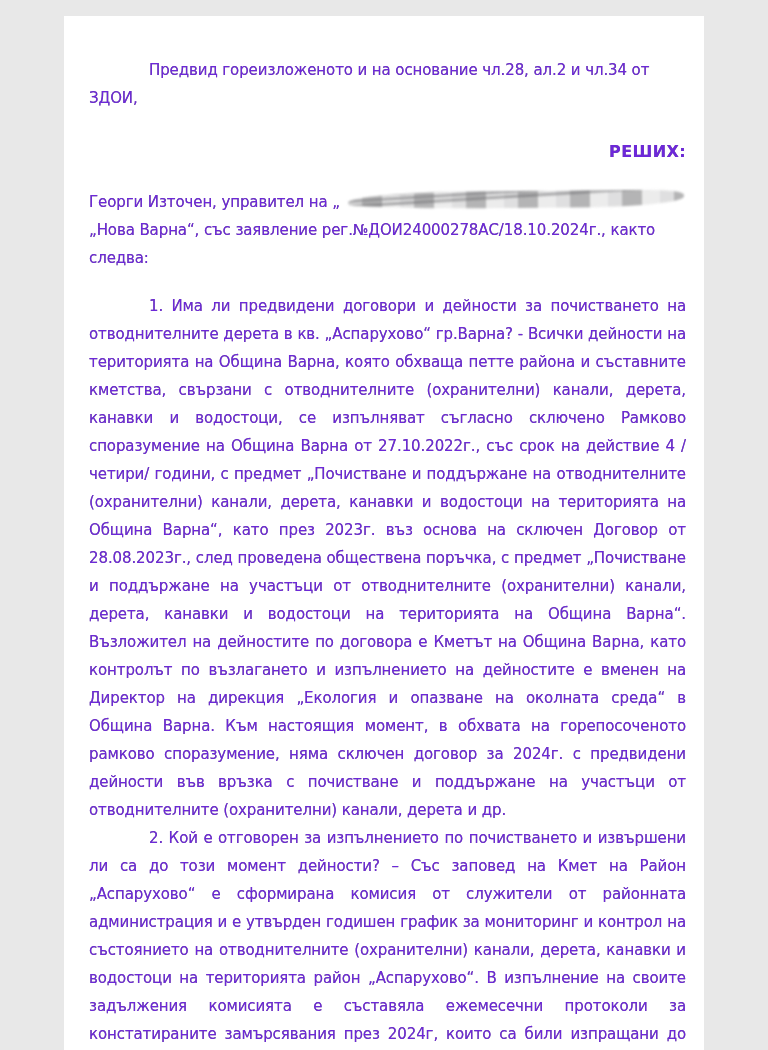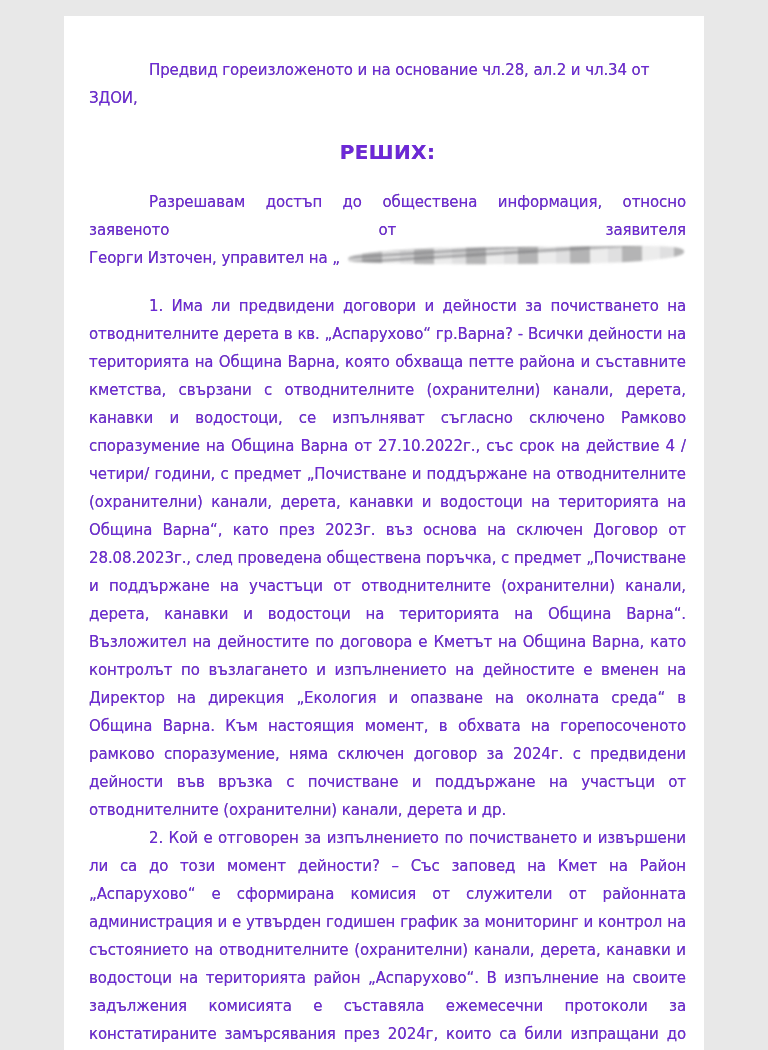--- a/index.html
+++ b/index.html
@@ -19,23 +19,23 @@
     font-size: 15px;
     line-height: 28px;
     letter-spacing: -0.1px;
   }
   .intro-line {
     text-indent: 60px;
     text-align: left;
   }
   .decision-heading {
     margin-top: 26px;
-    text-align: center;
+    text-align: right;
     font-weight: bold;
-    font-size: 20px;
+    font-size: 16px;
     letter-spacing: 0.4px;
   }
   .grant-paragraph { margin-top: 22px; }
   .grant-line-1 {
     text-indent: 60px;
     text-align: justify;
     text-align-last: justify;
   }
   .grant-line-2 {
     display: flex;
@@ -75,25 +75,25 @@
 <body>
 
 <div class="page">
   <div class="content">
 
     <div class="intro-line">Предвид гореизложеното и на основание чл.28, ал.2 и чл.34 от ЗДОИ,</div>
 
     <div class="decision-heading">РЕШИХ:</div>
 
     <div class="grant-paragraph">
-      <div class="grant-line-1">Разрешавам достъп до обществена информация, относно заявеното от заявителя</div>
       <div class="grant-line-2">
         <span class="prefix">Георги Източен, управител на „</span>
         <span class="redaction-smudge"></span>
       </div>
+      <div class="grant-line-3">„Нова Варна“, със заявление рег.№ДОИ24000278АС/18.10.2024г., както следва:</div>
     </div>
 
     <p class="item-paragraph first">1. Има ли предвидени договори и дейности за почистването на отводнителните дерета в кв. „Аспарухово“ гр.Варна? - Всички дейности на територията на Община Варна, която обхваща петте района и съставните кметства, свързани с отводнителните (охранителни) канали, дерета, канавки и водостоци, се изпълняват съгласно сключено Рамково споразумение на Община Варна от 27.10.2022г., със срок на действие 4 /четири/ години, с предмет „Почистване и поддържане на отводнителните (охранителни) канали, дерета, канавки и водостоци на територията на Община Варна“, като през 2023г. въз основа на сключен Договор от 28.08.2023г., след проведена обществена поръчка, с предмет „Почистване и поддържане на участъци от отводнителните (охранителни) канали, дерета, канавки и водостоци на територията на Община Варна“.  Възложител на дейностите по договора е Кметът на Община Варна, като контролът по възлагането и изпълнението на дейностите е вменен на Директор на дирекция „Екология и опазване на околната среда“ в Община Варна. Към настоящия момент, в обхвата на горепосоченото рамково споразумение, няма сключен договор за 2024г. с предвидени дейности във връзка с почистване и поддържане на участъци от отводнителните (охранителни) канали, дерета и др.</p>
 
     <p class="item-paragraph">2. Кой е отговорен за изпълнението по почистването и извършени ли са до този момент дейности? – Със заповед на Кмет на Район „Аспарухово“ е сформирана комисия от служители от районната администрация и е утвърден годишен график за мониторинг и контрол на състоянието на отводнителните (охранителни) канали, дерета, канавки и водостоци на територията район „Аспарухово“. В изпълнение на своите задължения комисията е съставяла ежемесечни протоколи за констатираните замърсявания през 2024г, които са били изпращани до Община Варна, с оглед своевременното възлагане на дейности по почистването на същите. През 2024г., от Община Варна не са възлагани и изпълнявани дейности, във връзка с цялостно и/или частично, почистване на отводнителните (охранителни) канали, дерета, канавки и водостоци на територията район „Аспарухово“, въпреки ежемесечно изпращаните констативни протоколи от извършваните проверки. През месец ноември 2023г. е извършено едно единствено почистване на Източен отводнителен канал, Западен отводнителен канал, дере в м.“Карантината“ и канавки до ул.“Орел“, на южен пътен възел до ул.“Народни будители“ №77, и на път кв.“Аспарухово“ – кв.“Галата“, което като брой и вид на почистените обособени позиции е крайно недостатъчно предвид голямата територия на район „Аспарухово“.</p>
 
   </div>
 </div>
 
 </body></html>

